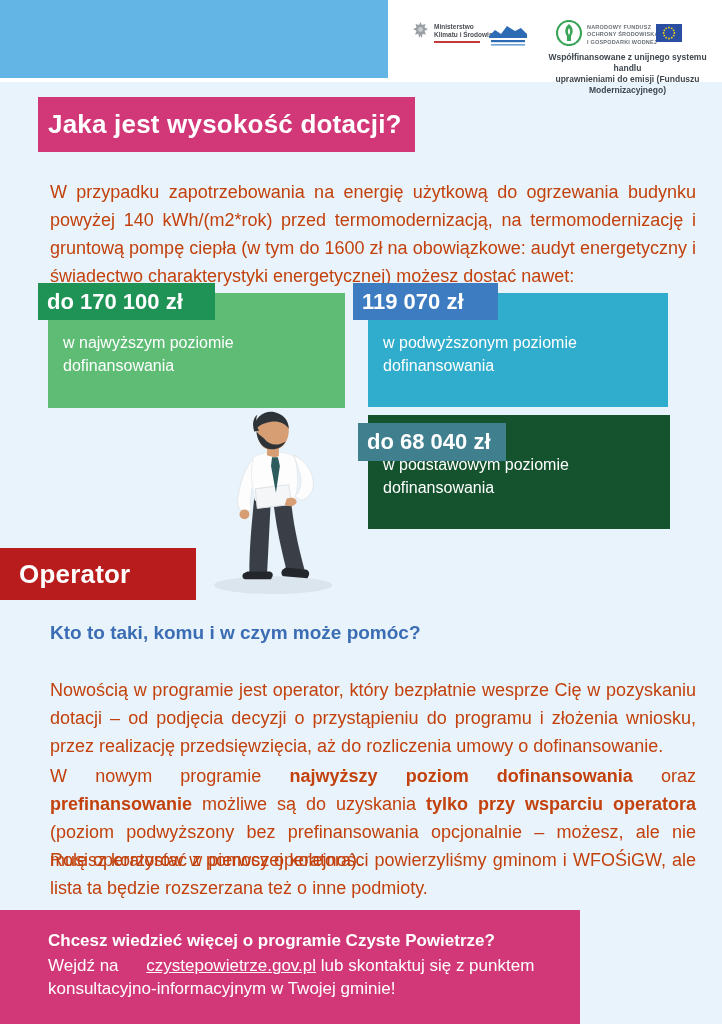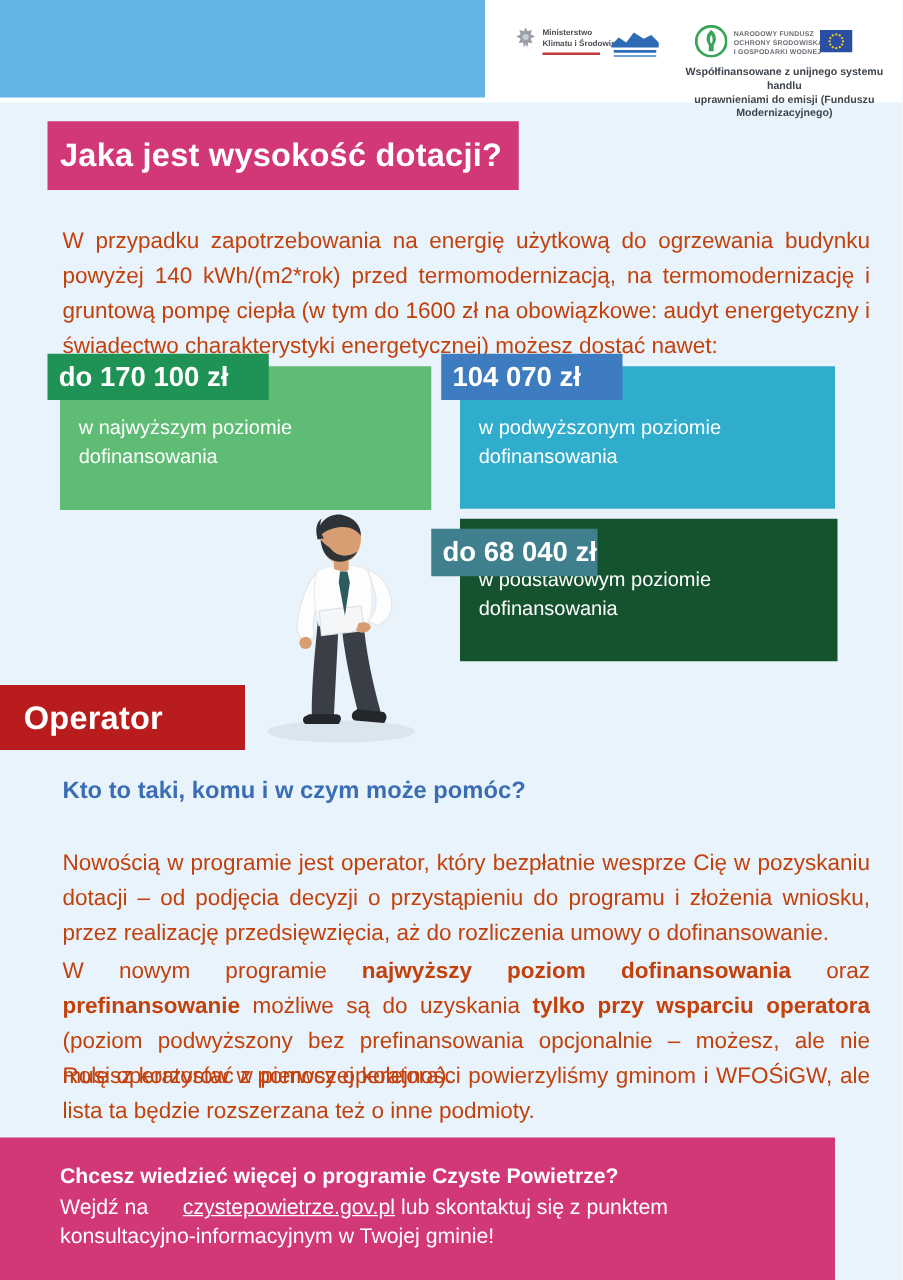--- a/index.html
+++ b/index.html
@@ -110,26 +110,26 @@
   <div class="abs body-text" style="left:50px; top:178px; width:646px;">W przypadku zapotrzebowania na energię użytkową do ogrzewania budynku powyżej 140 kWh/(m2*rok) przed termomodernizacją, na termomodernizację i gruntową pompę ciepła (w tym do 1600 zł na obowiązkowe: audyt energetyczny i świadectwo charakterystyki energetycznej) możesz dostać nawet:</div>
 
   <div class="abs card-body" style="left: 48px; top: 293px; width: 297px; height: 115px; background-color: rgb(94, 188, 117);">
     <div class="card-desc">w najwyższym poziomie dofinansowania</div>
   </div>
   <div class="abs card-label" style="left: 38px; top: 283px; width: 177px; height: 37px; background-color: rgb(31, 147, 86);">do 170 100 zł</div>
 
   <div class="abs card-body" style="left: 368px; top: 293px; width: 300px; height: 114px; background-color: rgb(48, 173, 204);">
     <div class="card-desc">w podwyższonym poziomie dofinansowania</div>
   </div>
-  <div class="abs card-label" style="left: 353px; top: 283px; width: 145px; height: 37px; background-color: rgb(61, 124, 192);">104 070 zł</div>
+  <div class="abs card-label" style="left: 353px; top: 283px; width: 145px; height: 37px; background-color: rgb(61, 124, 192);">119 070 zł</div>
 
   <div class="abs card-body" style="left: 368px; top: 415px; width: 302px; height: 114px; background-color: #14532d;">
     <div class="card-desc">w podstawowym poziomie dofinansowania</div>
   </div>
-  <div class="abs card-label" style="left: 345px; top: 423px; width: 133px; height: 38px; background-color: rgb(63, 127, 142);">do 68 040 zł</div>
+  <div class="abs card-label" style="left: 358px; top: 423px; width: 148px; height: 38px; background-color: rgb(63, 127, 142);">do 68 040 zł</div>
 
   <div class="abs" style="left:198px; top:406px;">
     <svg width="148" height="192" viewBox="0 0 150 195">
       <ellipse cx="76" cy="182" rx="60" ry="9" fill="#dbe5ee"></ellipse>
 
       <path d="M57,92 L74,92 L70,170 L52,170 C52,140 55,115 57,92 Z" fill="#3a3f47"></path>
       <path d="M76,92 L94,92 C96,118 102,144 108,166 L90,168 C84,144 78,118 76,92 Z" fill="#3a3f47"></path>
 
       <path d="M50,168 L72,168 C75,168 77,171 75,174 L74,176 L48,176 C45,176 44,172 46,170 Z" fill="#23272c"></path>
       <path d="M89,164 L109,166 C112,166 114,170 112,173 L111,175 L87,173 C84,172 84,168 86,166 Z" fill="#23272c"></path>
@@ -164,21 +164,21 @@
   </div>
 
   <div class="abs subhead" style="left: 50px; top: 622px; width: 600px; color: rgb(58, 109, 180);">Kto to taki, komu i w czym może pomóc?</div>
 
   <div class="abs body-text" style="left:50px; top:676px; width:646px;">Nowością w programie jest operator, który bezpłatnie wesprze Cię w pozyskaniu dotacji – od podjęcia decyzji o przystąpieniu do programu i złożenia wniosku, przez realizację przedsięwzięcia, aż do rozliczenia umowy o dofinansowanie.</div>
 
   <div class="abs body-text" style="left:50px; top:762px; width:646px;"><span>W nowym programie </span><b>najwyższy poziom dofinansowania</b><span> oraz </span><b>prefinansowanie</b><span> możliwe są do uzyskania </span><b>tylko przy wsparciu operatora</b><span> (poziom podwyższony bez prefinansowania opcjonalnie – możesz, ale nie musisz korzystać z pomocy operatora).</span></div>
 
   <div class="abs body-text" style="left:50px; top:846px; width:646px;">Rolę operatorów w pierwszej kolejności powierzyliśmy gminom i WFOŚiGW, ale lista ta będzie rozszerzana też o inne podmioty.</div>
 
-  <div class="abs" style="left: 0px; top: 910px; width: 668px; height: 114px; background-color: rgb(210, 55, 120);">
+  <div class="abs" style="left: 0px; top: 910px; width: 580px; height: 114px; background-color: rgb(210, 55, 120);">
     <div class="footer-block" style="padding:20px 0 0 48px;">
       <div class="footer-heading">Chcesz wiedzieć więcej o programie Czyste Powietrze?</div>
       <div><span>Wejdź na </span><a class="footer-link">czystepowietrze.gov.pl</a><span> lub skontaktuj się z punktem</span></div>
       <div>konsultacyjno-informacyjnym w Twojej gminie!</div>
     </div>
   </div>
 
 </div>
 
 </body></html>

